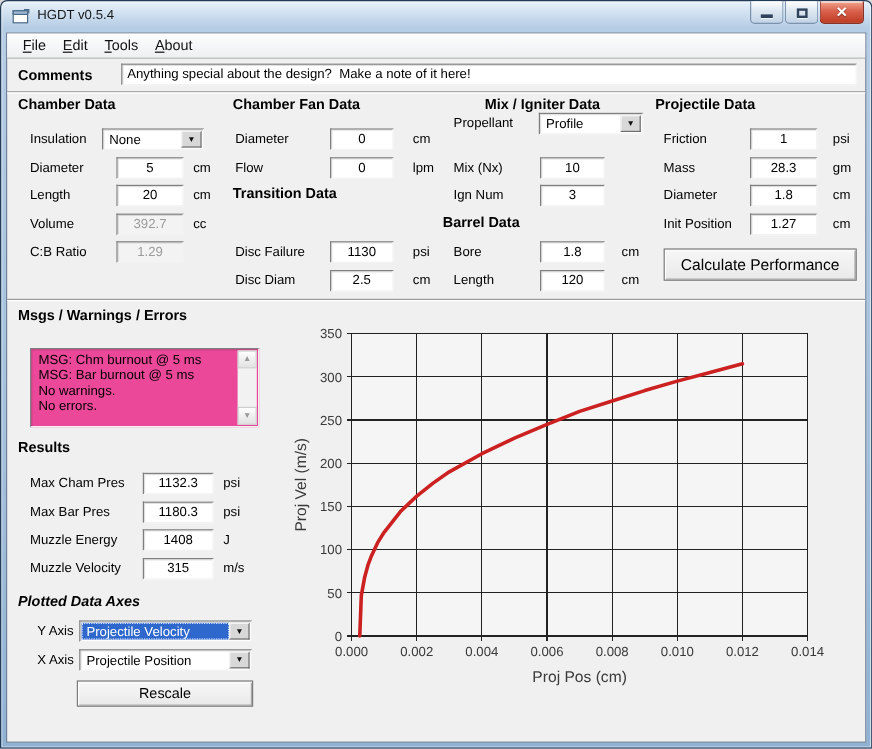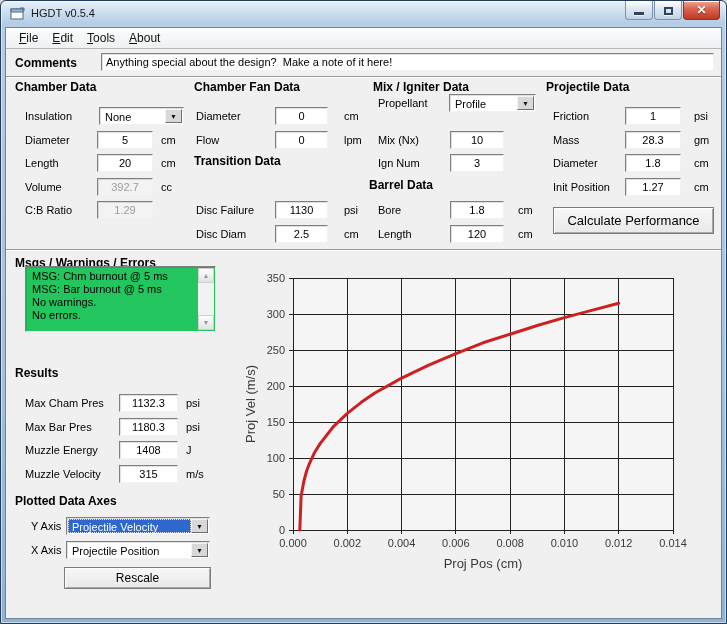--- a/index.html
+++ b/index.html
@@ -26,37 +26,37 @@
   .etch{position:absolute;left:0;right:0;height:2px;border-top:1px solid #9a9a9a;border-bottom:1px solid #ffffff;}
   .sec-hdr{position:absolute;font-size:12px;font-weight:700;color:#000;white-space:nowrap;}
   .lbl,.unit{position:absolute;font-size:11px;color:#000;line-height:18px;white-space:nowrap;}
   .frow{position:absolute;height:18px;}
   .frow .lbl{left:0;top:0;}
   .tb{position:absolute;height:18px;background:#fff;border:1px solid #7f7f7f;border-bottom-color:#f2f2f2;border-right-color:#f2f2f2;
       box-shadow:inset 1px 1px 0 rgba(0,0,0,.12);font-family:"Liberation Sans",sans-serif;font-size:11px;color:#000;
       text-align:center;padding:0 2px;}
   .tb:disabled,.tb.dis{background:#f3f3f3;color:#9c9c9c;}
   .unit{top:0;}
-  .col-ch  .tb{left:72px;width:56px;} .col-ch  .unit{left:136px;} .col-ch .combo{left:74px;width:85px;}
+  .col-ch  .tb{left:72px;width:56px;} .col-ch  .unit{left:136px;} .col-ch .combo{left:60px;width:85px;}
   .col-fan .tb{left:79px;width:53px;} .col-fan .unit{left:148px;} .col-fan .combo{left:78px;width:87px;}
   .col-mix .tb{left:72px;width:54px;} .col-mix .unit{left:140px;} .col-mix .combo{left:71px;width:87px;}
   .col-proj .tb{left:72px;width:56px;} .col-proj .unit{left:141px;}
   .col-res .tb{left:94px;width:59px;} .col-res .unit{left:161px;}
   .combo{position:absolute;top:0;height:18px;background:#fff;border:1px solid #7f7f7f;border-bottom-color:#f2f2f2;border-right-color:#f2f2f2;
          box-shadow:inset 1px 1px 0 rgba(0,0,0,.12);}
   .combo-text{position:absolute;left:1px;top:1px;bottom:1px;right:18px;font-size:11px;line-height:14px;padding:1px 0 0 4px;
               color:#000;white-space:nowrap;overflow:hidden;}
   .combo.sel .combo-text{background:#2e68cd;color:#fff;outline:1px dotted #dce6ff;outline-offset:-1px;}
   .combo-btn{position:absolute;top:1px;right:1px;bottom:1px;width:17px;background:#d8d8d8;
              border:1px solid;border-color:#f5f5f5 #6e6e6e #6e6e6e #f5f5f5;
              display:flex;align-items:center;justify-content:center;font-size:7px;color:#111;cursor:default;}
   .btn3d{position:absolute;background:linear-gradient(#f7f7f7,#e9e9e9);border:1px solid #7b7b7b;
          box-shadow:inset 1px 1px 0 #ffffff,inset -1px -1px 0 #a9a9a9;
          font-family:Liberation Sans, sans-serif;font-size:13px;color:#000;cursor:pointer;}
-  .listbox{position:absolute;left:19px;top:238px;width:191px;height:66px;background:#22c55e;
+  .listbox{position:absolute;left:19px;top:262px;width:191px;height:66px;background:#ec4899;
            border:1px solid #7f7f7f;border-bottom-color:#f2f2f2;border-right-color:#f2f2f2;
            box-shadow:inset 1px 1px 0 rgba(0,0,0,.12);}
   .listbox .line{font-size:11px;line-height:13px;padding-left:5px;color:#000;white-space:nowrap;}
   .listbox .lines{position:absolute;left:1px;top:3px;right:18px;bottom:1px;overflow:hidden;}
   .vscroll{position:absolute;top:1px;right:1px;bottom:1px;width:16px;background:#f2f2f2;}
   .sbtn{position:absolute;left:0;right:0;height:15px;background:linear-gradient(#fefefe,#e2e2e2);
         border:1px solid #cfcfcf;display:flex;align-items:center;justify-content:center;font-size:7px;color:#9a9a9a;}
   .sbtn.up{top:0;} .sbtn.down{bottom:0;}
   .comments-input{left:95px;top:25px;width:613px;text-align:left;padding-left:4px;}
   svg text{font-family:"Liberation Sans",sans-serif;}
@@ -93,21 +93,21 @@
       <span class="menu-item"><span>About</span></span>
     </div>
 
     <div class="sec-hdr" style="left:9px;top:28px;">Comments</div>
     <input class="tb comments-input" value="Anything special about the design?  Make a note of it here!" style="">
 
     <div class="etch" style="top:48px;"></div>
 
     <div class="sec-hdr" style="left:9px;top:52px;">Chamber Data</div>
     <div class="sec-hdr" style="left:188px;top:52px;">Chamber Fan Data</div>
-    <div class="sec-hdr" style="left:351px;top:52px;padding-left:16px;">Mix / Igniter Data</div>
+    <div class="sec-hdr" style="left:382px;top:52px;padding-left:16px;">Mix / Igniter Data</div>
     <div class="sec-hdr" style="left:540px;top:52px;">Projectile Data</div>
     <div class="sec-hdr" style="left:188px;top:126px;">Transition Data</div>
     <div class="sec-hdr" style="left:363px;top:150px;">Barrel Data</div>
 
     <div class="frow col-ch" style="left:19px;top:79px;width:170px;">
       <span class="lbl">Insulation</span>
       <div class="combo">
         <span class="combo-text">None</span>
         <span class="combo-btn">▼</span>
       </div>
@@ -234,21 +234,21 @@
       <span class="lbl">Muzzle Energy</span>
       <input class="tb" readonly="" value="1408" style="">
       <span class="unit">J</span>
     </div>
     <div class="frow col-res" style="left:19px;top:437px;width:200px;">
       <span class="lbl">Muzzle Velocity</span>
       <input class="tb" readonly="" value="315" style="">
       <span class="unit">m/s</span>
     </div>
 
-    <div class="sec-hdr" style="left:9px;top:466px;">Plotted Data Axes</div>
+    <div class="sec-hdr" style="left:9px;top:466px;font-style:italic;">Plotted Data Axes</div>
     <span class="lbl" style="left:25px;top:489px;">Y Axis</span>
     <div class="combo sel" style="left:60px;top:489px;width:144px;">
       <span class="combo-text">Projectile Velocity</span>
       <span class="combo-btn">▼</span>
     </div>
     <span class="lbl" style="left:25px;top:513px;">X Axis</span>
     <div class="combo" style="left:60px;top:513px;width:144px;">
       <span class="combo-text">Projectile Position</span>
       <span class="combo-btn">▼</span>
     </div>

